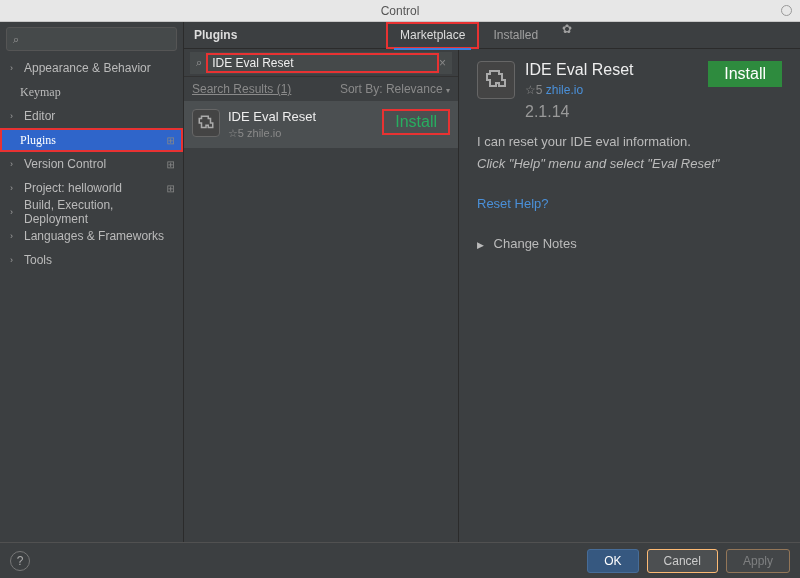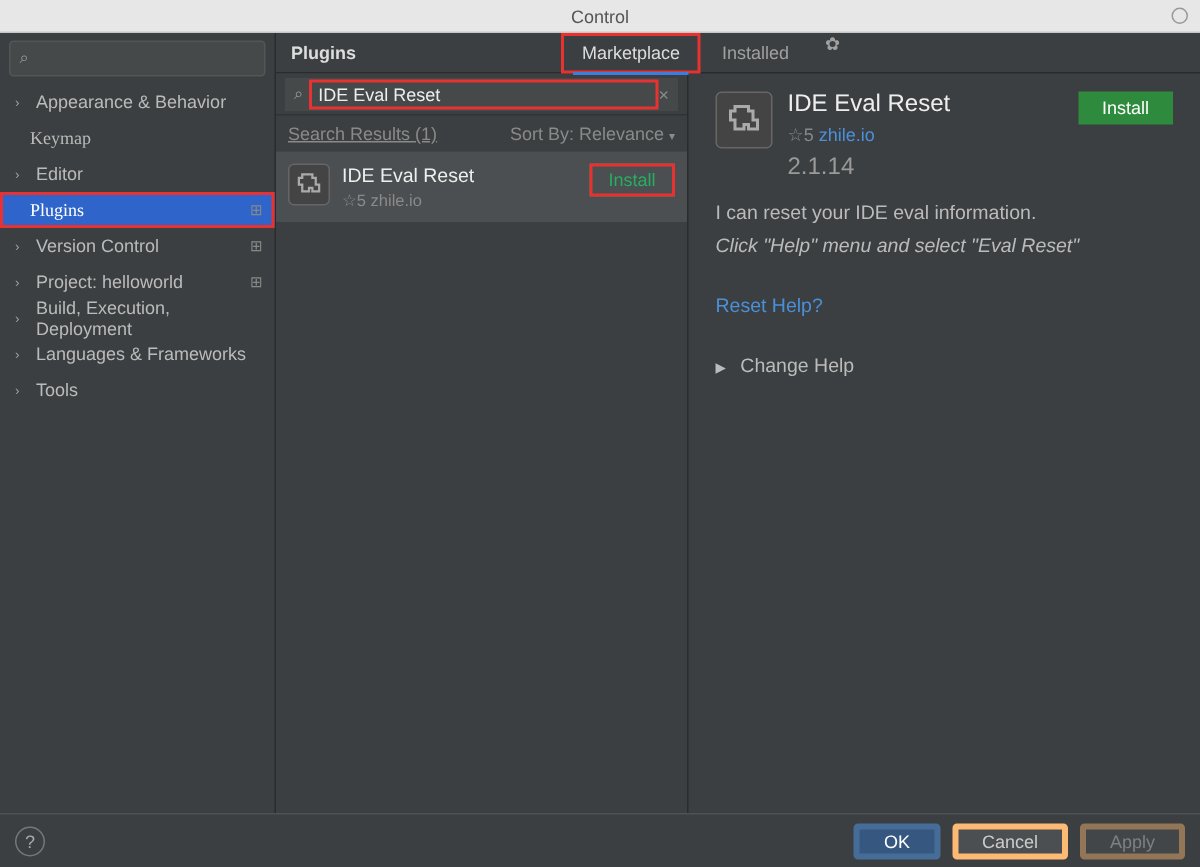--- a/index.html
+++ b/index.html
@@ -86,21 +86,21 @@
     align-items: center;
     background: #3c3f41;
     border-bottom: 1px solid #2b2b2b;
   }
   .main-header .title {
     font-weight: bold;
     color: #ddd;
     padding-left: 10px;
     width: 190px;
   }
-  .tabs { display: flex; align-items: stretch; height: 27px; flex: 1; }
+  .tabs { display: flex; align-items: stretch; height: 27px; flex: 1; margin-left: 12px; }
   .tab {
     padding: 0 14px;
     display: flex;
     align-items: center;
     color: #a0a0a0;
     cursor: pointer;
     position: relative;
   }
   .tab.active { color: #ddd; }
   .tab.active::after {
@@ -165,21 +165,21 @@
   }
   .plugin-ico svg { display: block; }
   .result-meta { flex: 1; }
   .result-meta .name { color: #eee; font-size: 13px; }
   .result-meta .src { color: #8a8a8a; font-size: 11px; margin-top: 3px; }
   .btn-install {
     border: 1px solid #2e8b57;
     color: #27ae60;
     background: transparent;
     padding: 3px 12px;
-    font-size: 12px;
+    font-size: 16px;
     cursor: pointer;
   }
   
   .detail-col {
     flex: 1;
     padding: 12px 18px;
     display: flex;
     flex-direction: column;
   }
   .detail-head {
@@ -211,21 +211,21 @@
   }
   .help {
     width: 20px; height: 20px; border-radius: 50%;
     border: 1px solid #777; color: #aaa;
     display: flex; align-items: center; justify-content: center;
     font-size: 12px; cursor: pointer;
   }
   .footer-spacer { flex: 1; }
   .btn {
     height: 24px; padding: 0 16px; margin-left: 8px;
-    background: #4c4f51; border: 4px solid #fdba74;
+    background: #4c4f51; border: 1px solid #fdba74;
     color: #ccc; font-size: 12px;
     display: flex; align-items: center; cursor: pointer;
     border-radius: 3px;
   }
   .btn.primary { background: #365880; border-color: #466c98; color: #fff; }
   .btn.disabled { opacity: 0.45; cursor: default; }
 </style>
 </head>
 <body>
 
@@ -353,21 +353,21 @@
         </div>
 
         <div class="detail-body">
           <div>I can reset your IDE eval information.</div>
           <div class="italic">Click "Help" menu and select "Eval Reset"</div>
           <div style="margin-top:18px;">
             <span class="link">Reset Help?</span>
           </div>
           <div class="change-notes">
             <span class="tri">▶</span>
-            <span>Change Help</span>
+            <span>Change Notes</span>
           </div>
         </div>
       </div>
     </div>
   </div>
 </div>
 
 <div class="footer">
   <div class="help">?</div>
   <div class="footer-spacer"></div>

